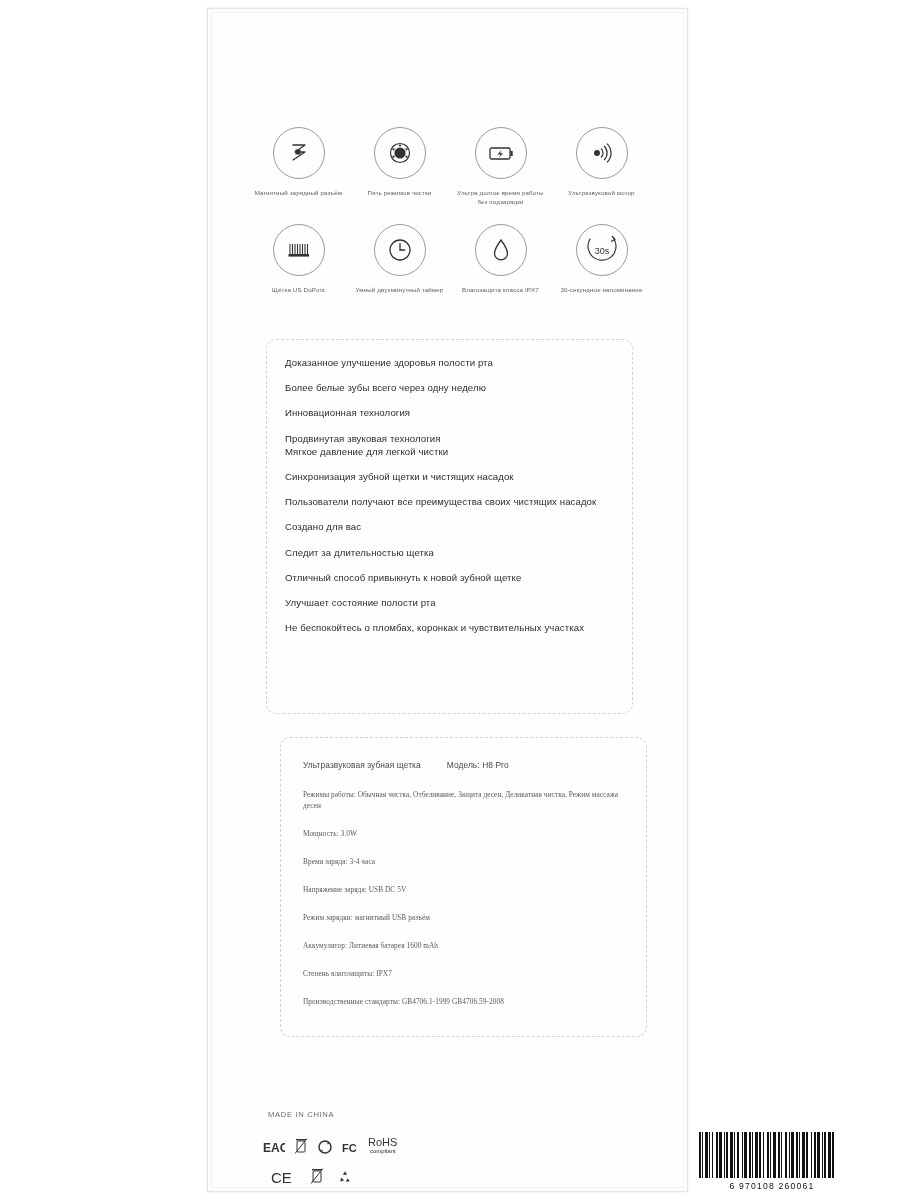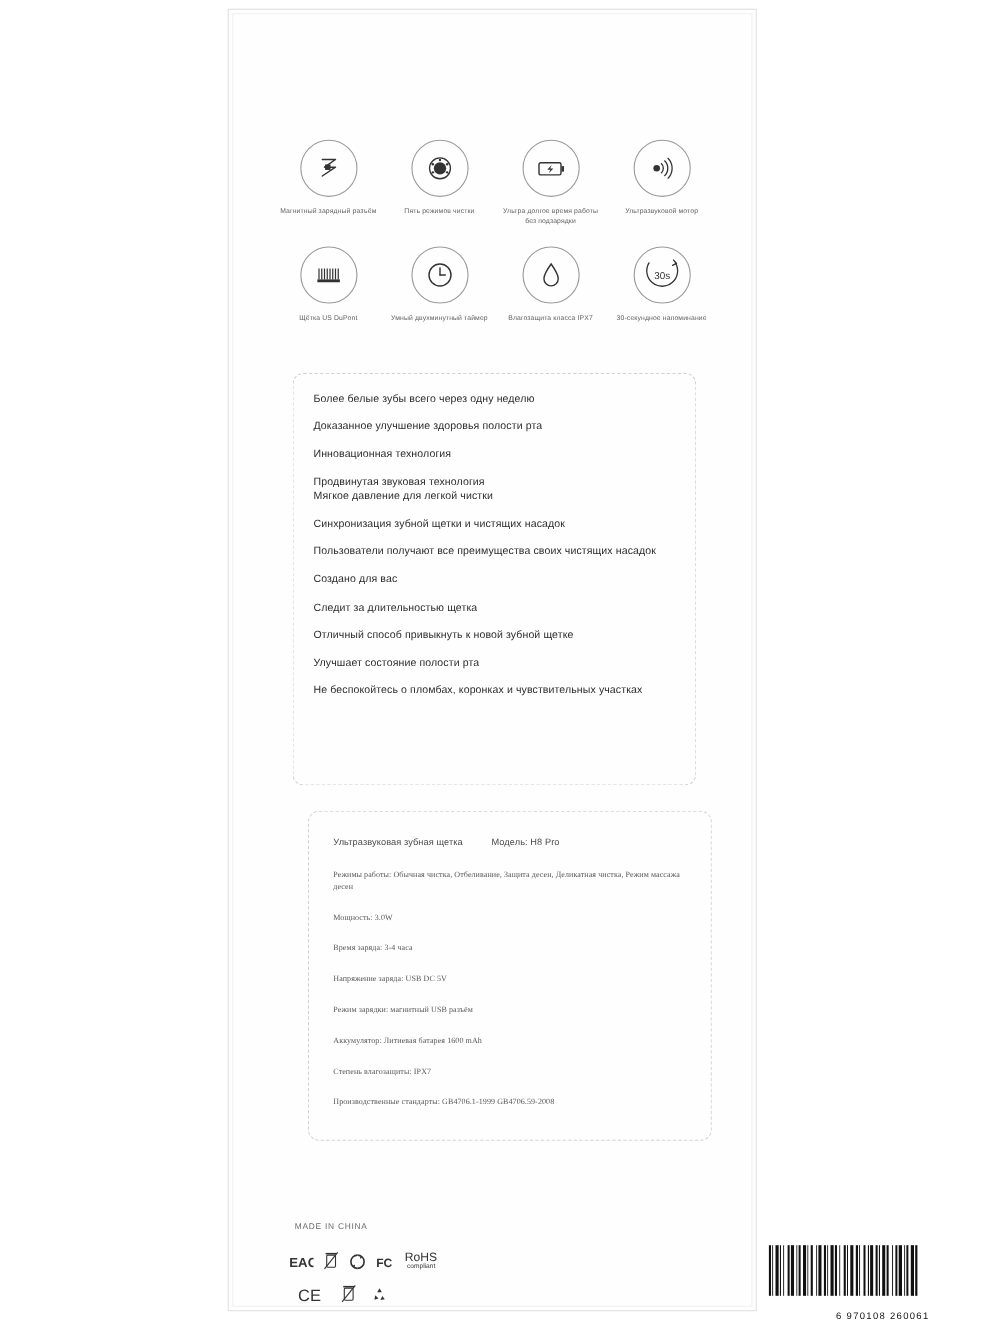--- a/index.html
+++ b/index.html
@@ -168,25 +168,25 @@
     display: flex;
     align-items: flex-end;
     gap: 0;
   }
   .barcode i {
     display: block;
     background: #111;
     height: 100%;
   }
   .barcode-num {
-    margin-top: 13px;
+    margin-top: 3px;
     font-size: 8.6px;
     letter-spacing: 0.14em;
     color: #111;
-    text-align: right;
+    text-align: center;
     font-family: "Liberation Sans", sans-serif;
   }
 </style>
 </head>
 <body>
 
 <div class="page">
   <div class="box">
     <div class="box-inner-edge"></div>
 
@@ -286,22 +286,22 @@
             <path d="M30 3 L33 6.5 L29 8.5" fill="none" stroke="#333" stroke-width="1.2" stroke-linejoin="round"></path>
             <text x="20" y="21" font-family="Liberation Sans, sans-serif" font-size="9" fill="#333" text-anchor="middle">30s</text>
           </svg>
         </div>
         <div class="cap">30-секундное напоминание</div>
       </div>
 
     </div>
 
     <div class="benefits">
+      <div class="benefit">Доказанное улучшение здоровья полости рта</div>
       <div class="benefit">Более белые зубы всего через одну неделю</div>
-      <div class="benefit">Доказанное улучшение здоровья полости рта</div>
       <div class="benefit">Инновационная технология</div>
       <div class="benefit" style="white-space:pre-line;">Продвинутая звуковая технология
 Мягкое давление для легкой чистки</div>
       <div class="benefit">Синхронизация зубной щетки и чистящих насадок</div>
       <div class="benefit">Пользователи получают все преимущества своих чистящих насадок</div>
       <div class="benefit">Создано для вас</div>
       <div class="benefit">Следит за длительностью щетка</div>
       <div class="benefit">Отличный способ привыкнуть к новой зубной щетке</div>
       <div class="benefit">Улучшает состояние полости рта</div>
       <div class="benefit">Не беспокойтесь о пломбах, коронках и чувствительных участках</div>

